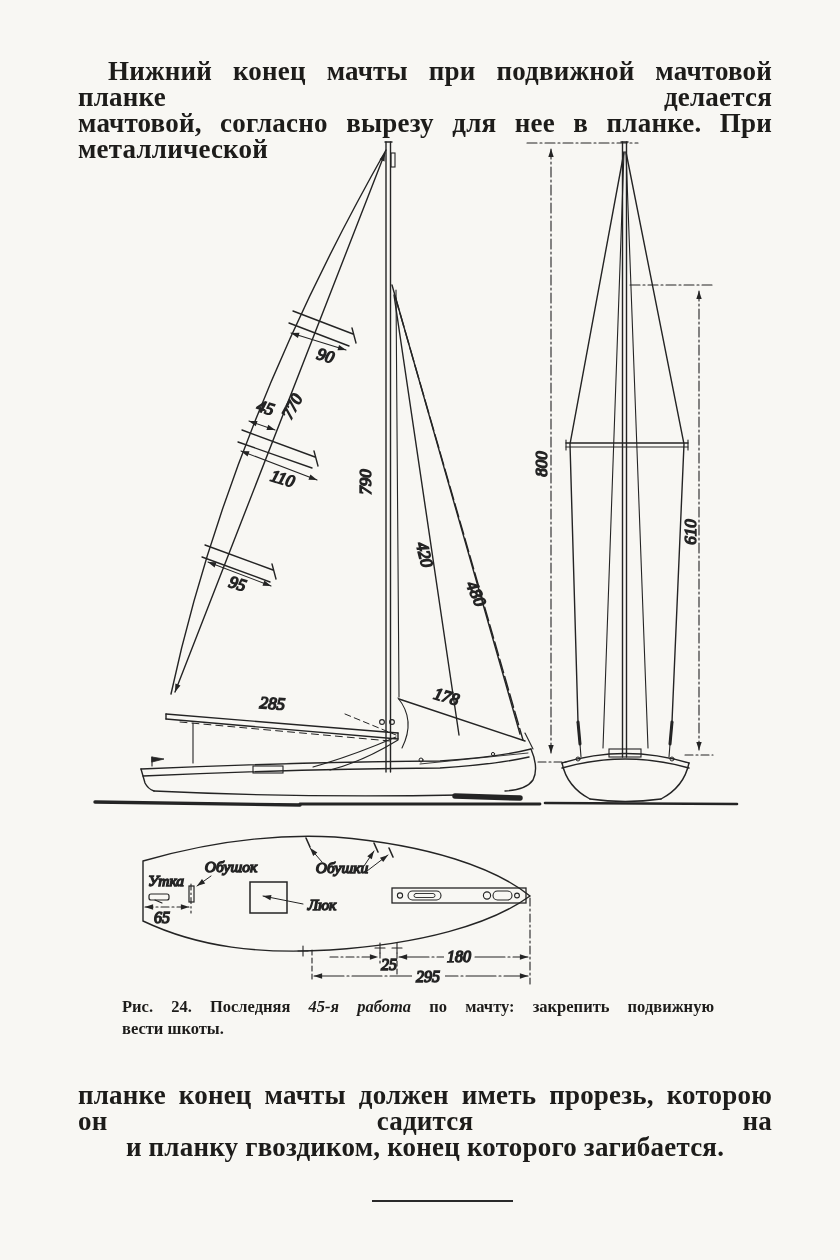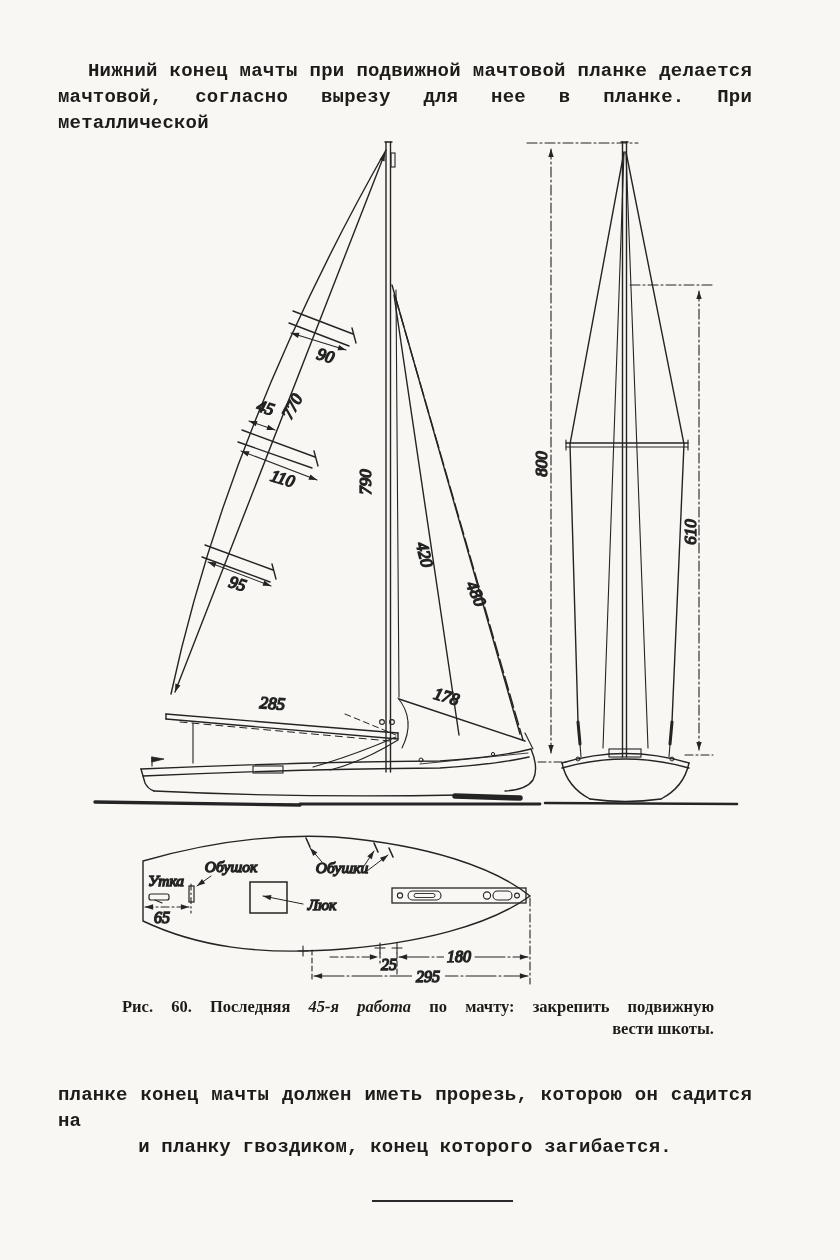--- a/index.html
+++ b/index.html
@@ -7,39 +7,38 @@
     position:relative;
     width:840px;height:1260px;
     margin:0 auto;
     background:#f8f7f3;
     font-family:"Liberation Serif", serif;
     color:#1d1c1a;
     overflow:hidden;
   }
   .bodytext{
     position:absolute;
-    left:58px;width:694px;
-    font-size:19px;
+    left:78px;width:694px;
+    font-size:27px;
     font-weight:700;
     line-height:26px;
     letter-spacing:0.2px;
-    font-family:Liberation Mono, monospace;
   }
   .line-just{text-align:justify;text-align-last:justify;}
   .line-left{text-align:center;}
   .indent{text-indent:30px;}
   .caption{
     position:absolute;
     top:996px;left:122px;width:592px;
     font-size:16.5px;
     font-weight:700;
     line-height:22px;
   }
   .cap-just{text-align:justify;text-align-last:justify;}
-  .cap-center{text-align:right;}
+  .cap-center{text-align:left;}
   .it{font-style:italic;}
   svg text{
     font-family:"Liberation Serif", serif;
     font-style:italic;
     fill:#1d1c1a;
   }
   .dim{font-size:17px;}
   .dim-s{font-size:16px;}
   .plab{font-size:15.5px;}
   .stroke{stroke:#242424;fill:none;stroke-width:1.4;stroke-linecap:round;}
@@ -252,21 +251,21 @@
         <text class="dim-s" text-anchor="middle" x="459" y="962">180</text>
         <text class="dim-s" text-anchor="middle" x="428" y="982">295</text>
       </g>
     </g>
 
     <line x1="372" y1="1201" x2="513" y2="1201" stroke="#2a2a2a" stroke-width="2.2"></line>
   </svg>
 
   <div class="caption">
     <div class="cap-just">
-      <span>Рис. 60. Последняя </span><span class="it">45-я работа</span><span> по мачту: закрепить подвижную</span>
+      <span>Рис. 24. Последняя </span><span class="it">45-я работа</span><span> по мачту: закрепить подвижную</span>
     </div>
     <div class="cap-center">вести шкоты.</div>
   </div>
 
   <div class="bodytext" style="top:1082px;">
     <div class="line-just">планке конец мачты должен иметь  прорезь, которою он садится на</div>
     <div class="line-left">и планку гвоздиком, конец которого загибается.</div>
   </div>
 
 </div>

